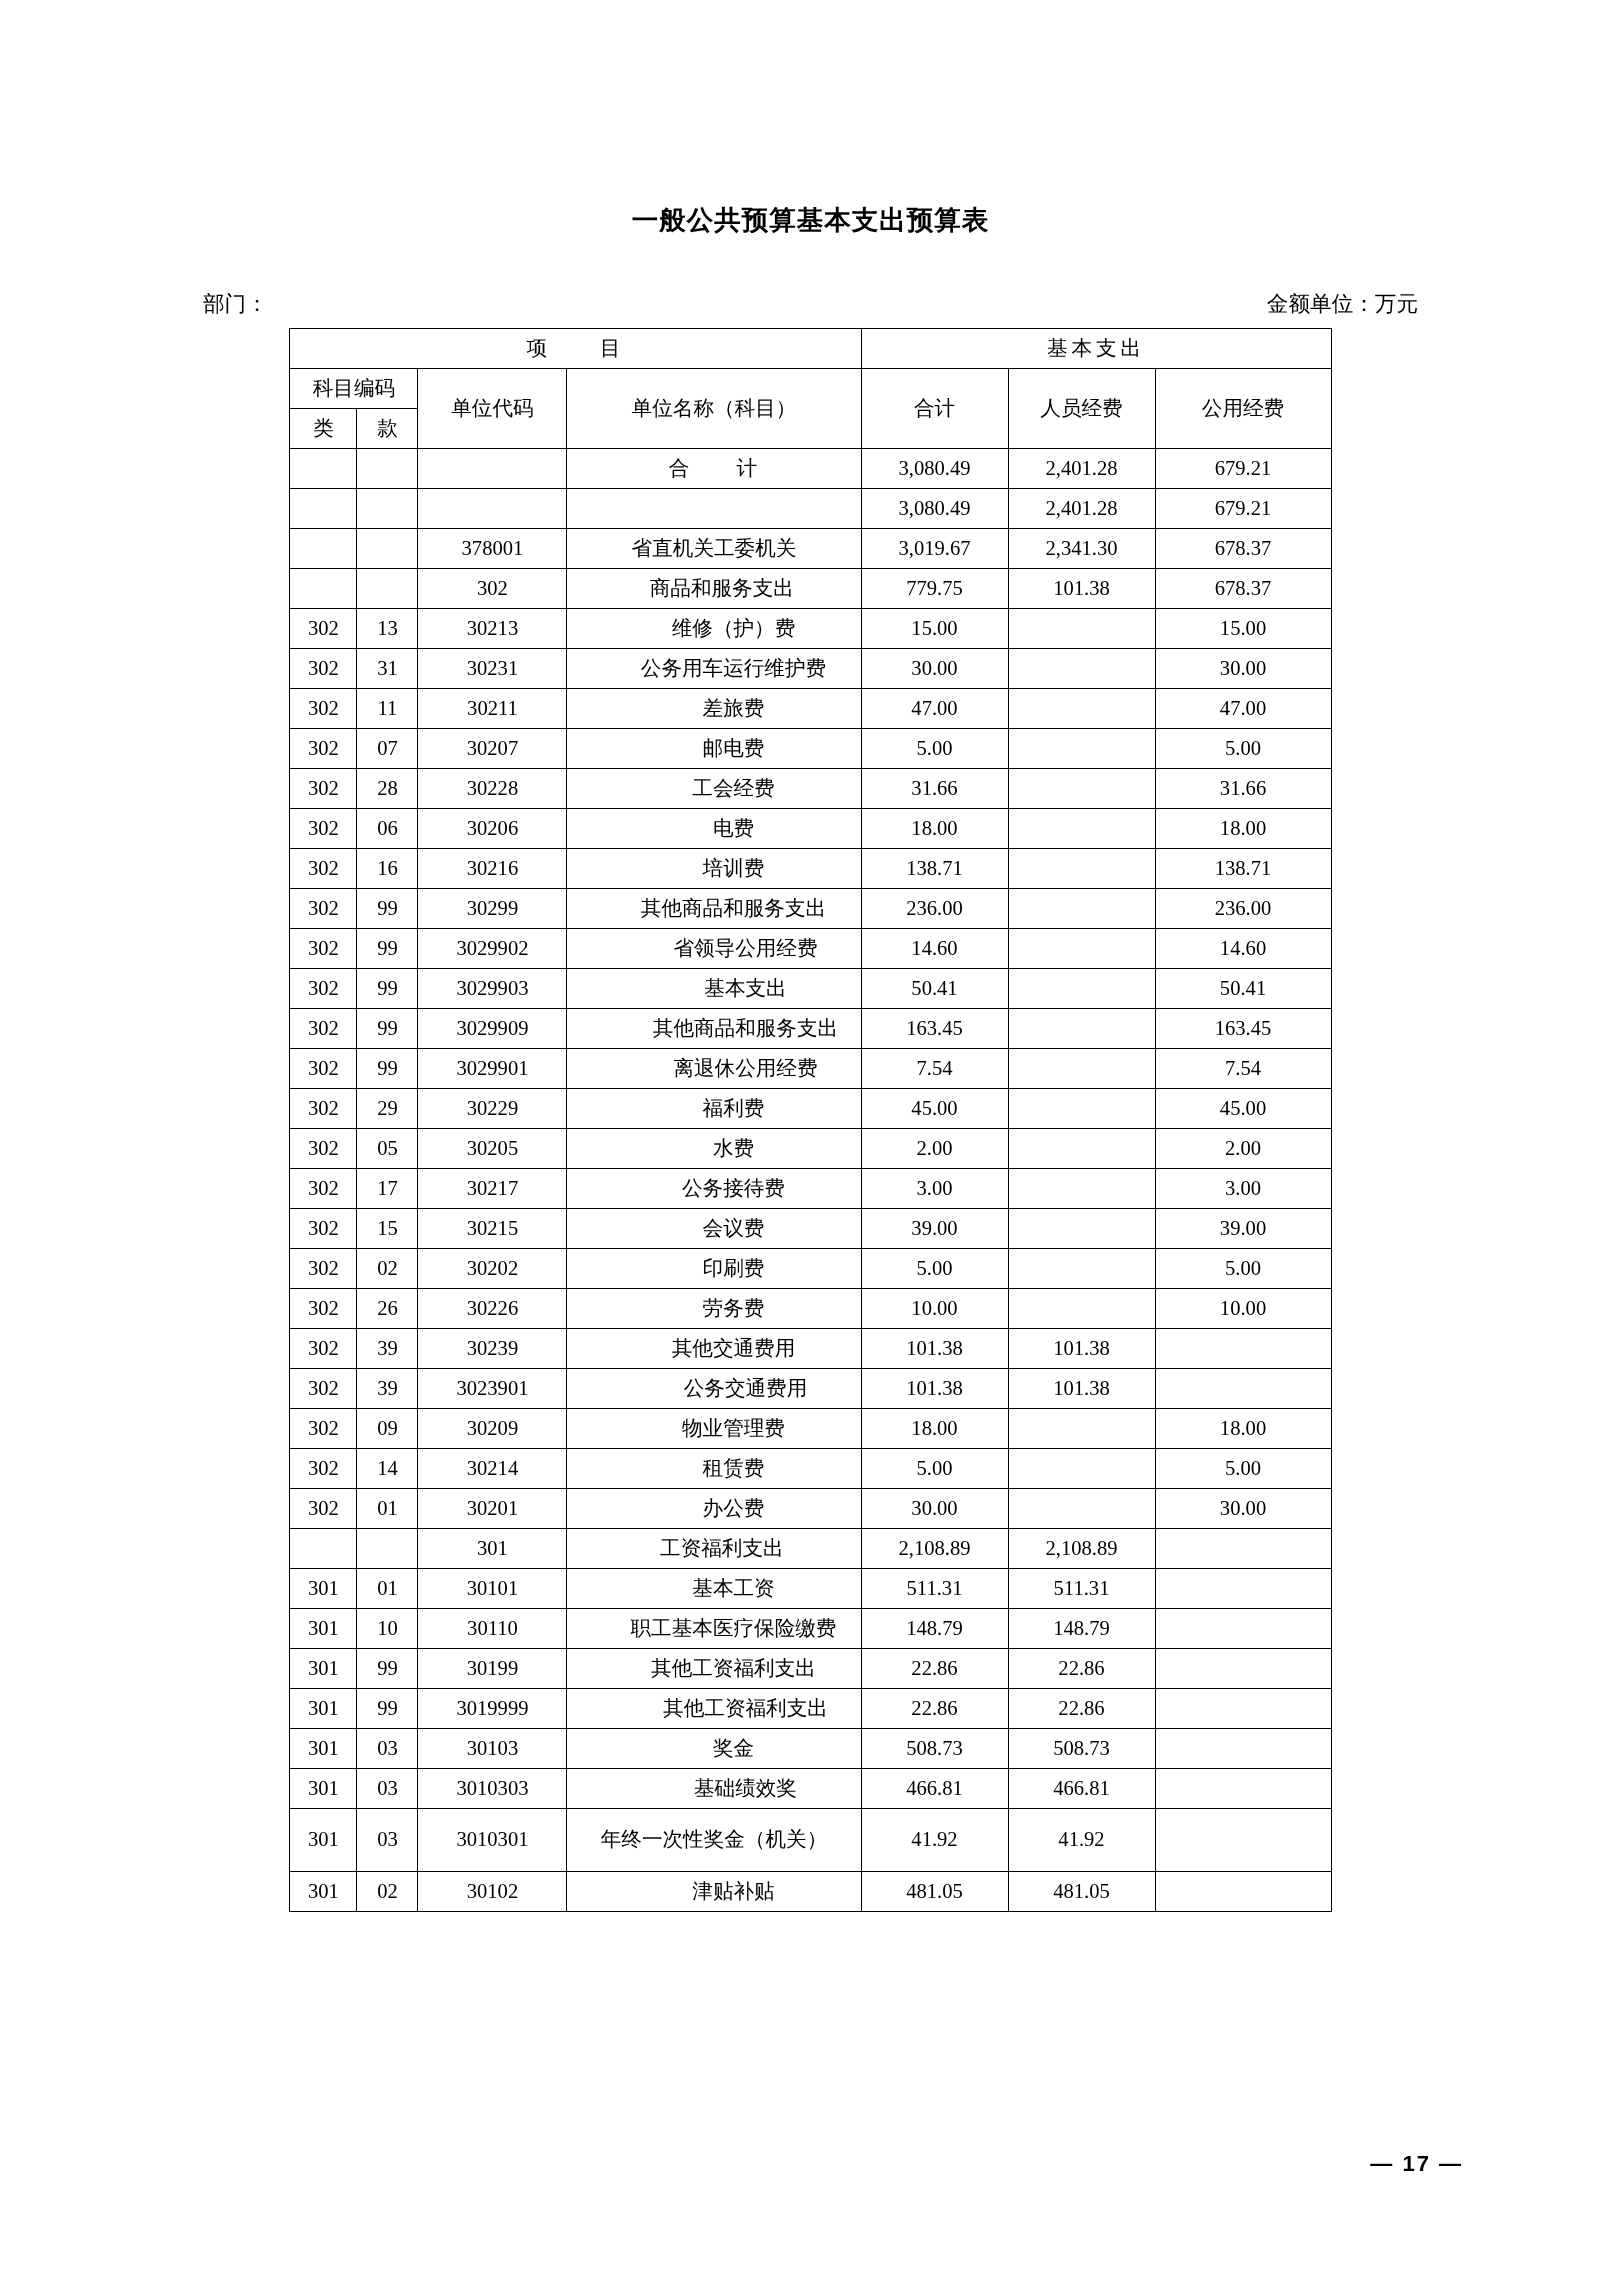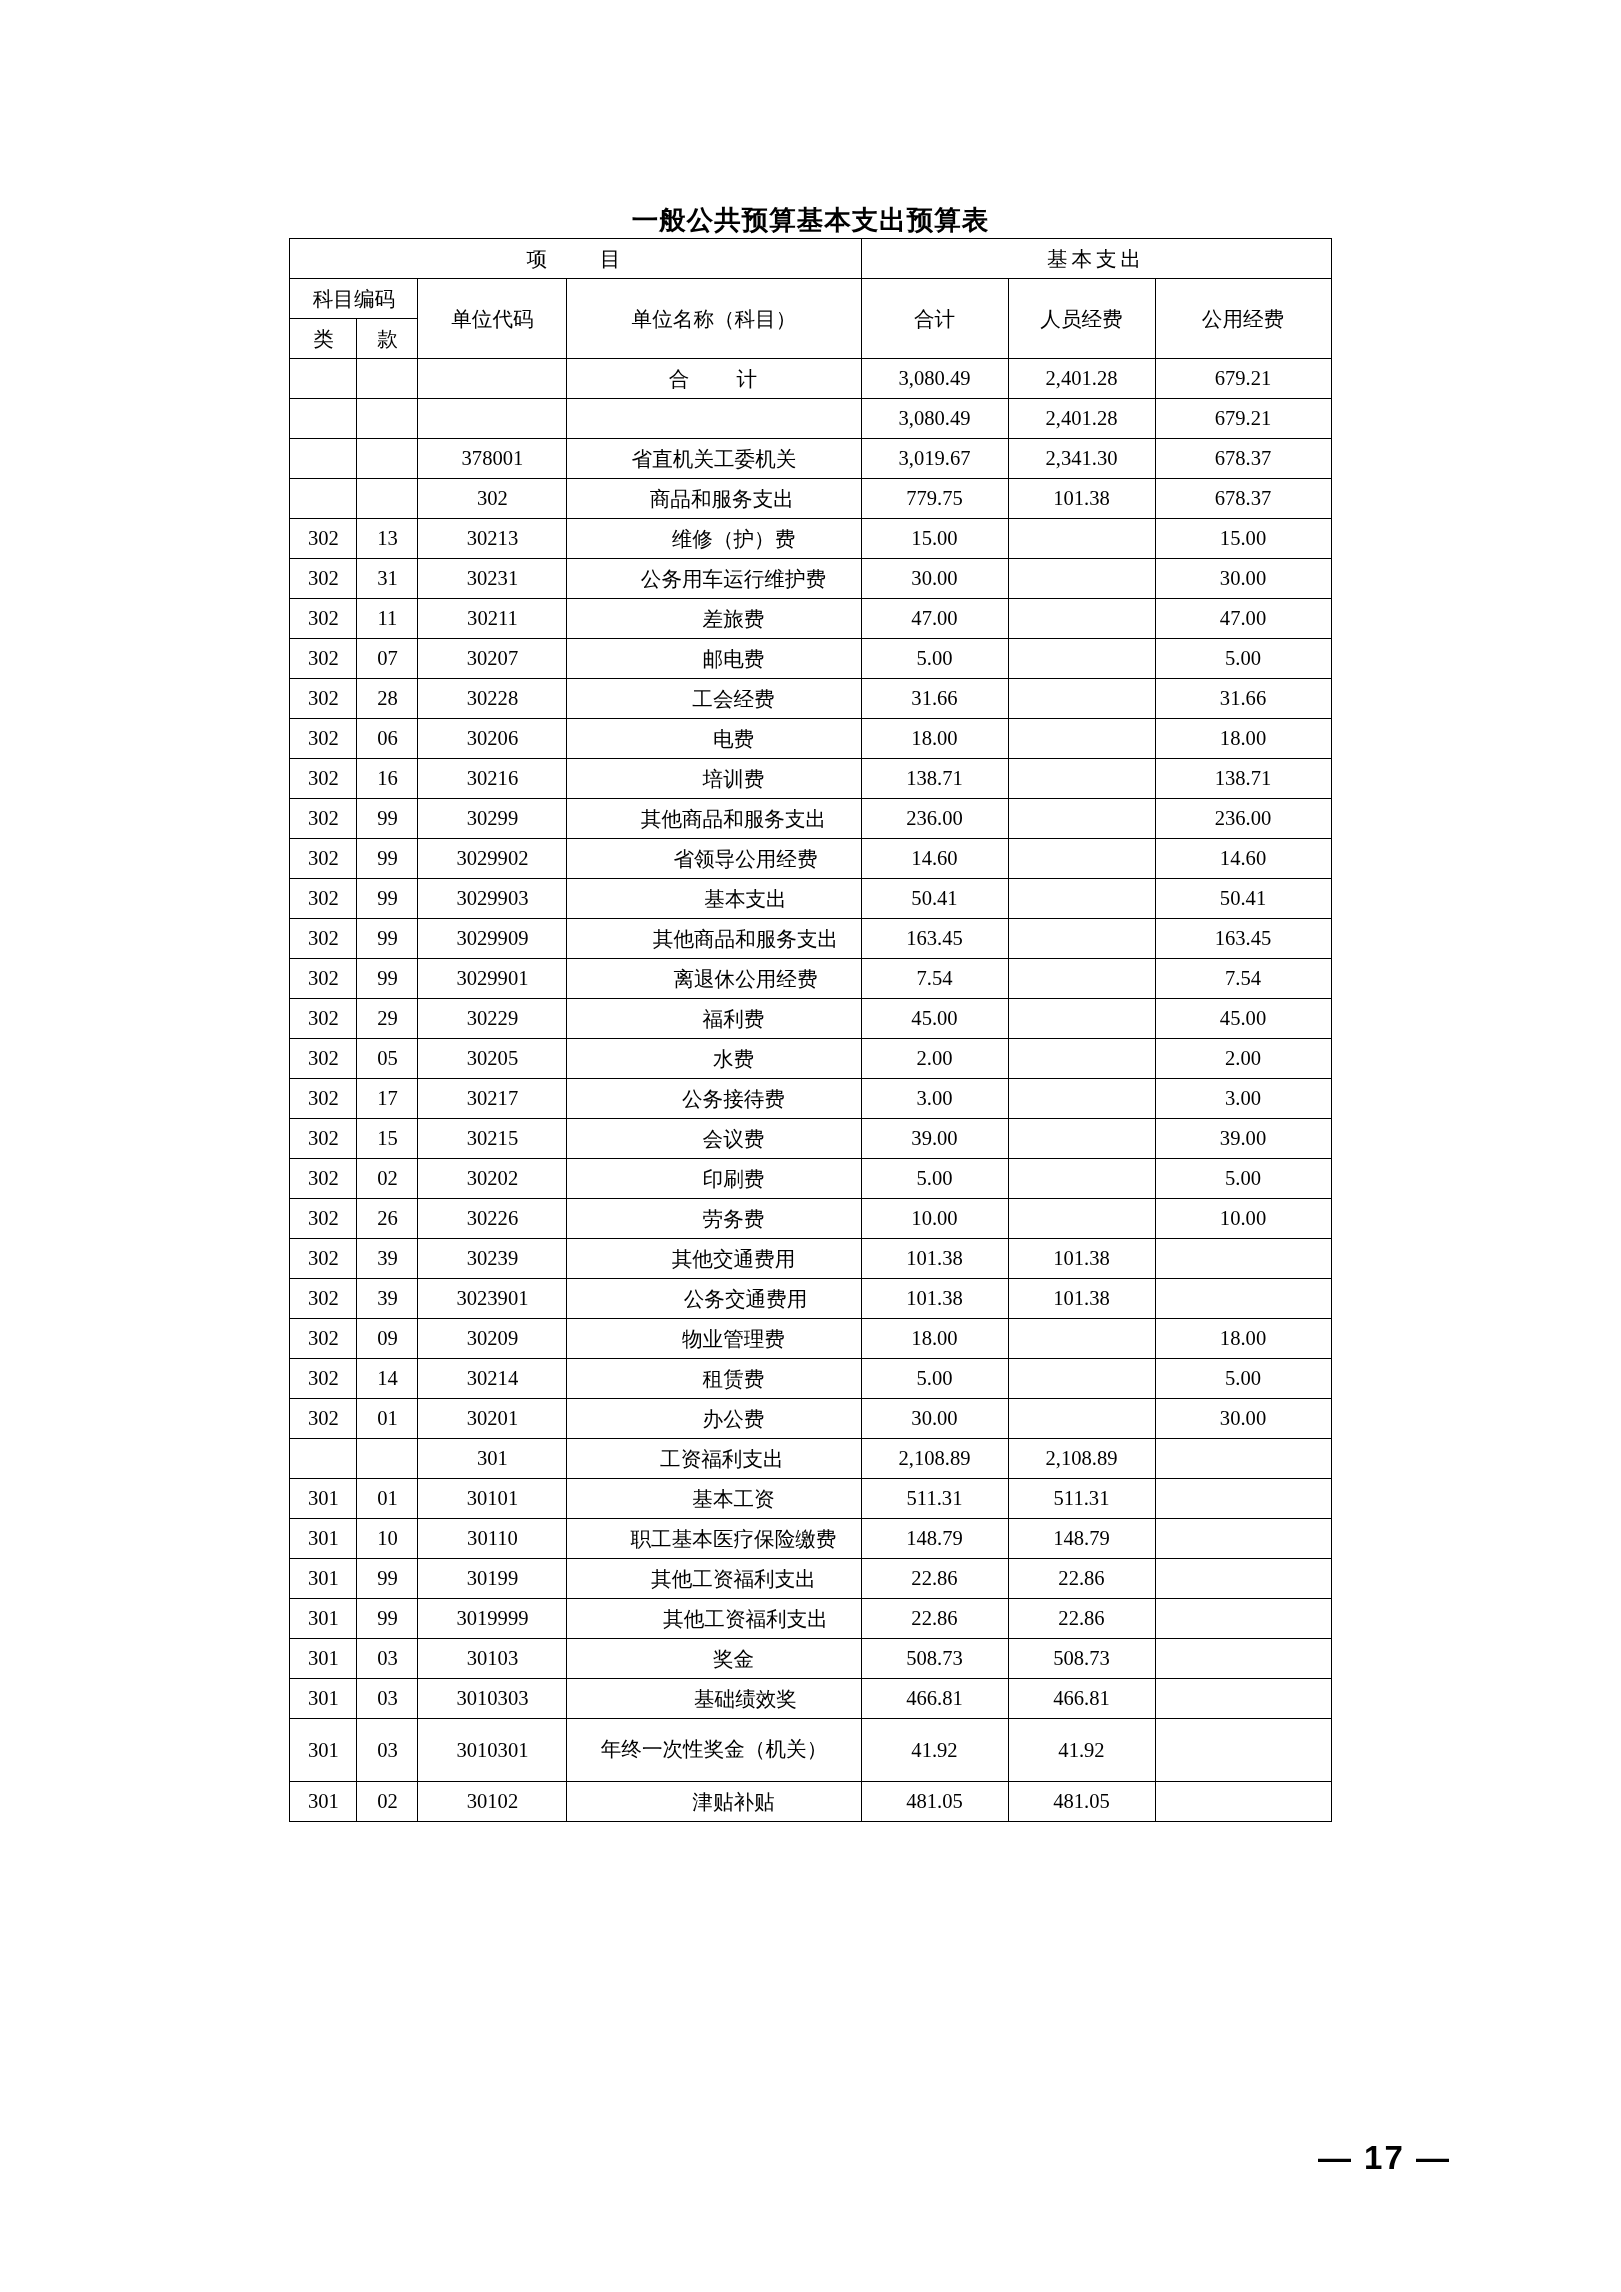--- a/index.html
+++ b/index.html
@@ -92,34 +92,38 @@
   col.c-kuan  { width: 61px; }
   col.c-code  { width: 149px; }
   col.c-name  { width: 294px; }
   col.c-total { width: 147px; }
   col.c-per   { width: 147px; }
   col.c-pub   { width: 176px; }
 
   .footer {
     position: absolute;
     bottom: 116px;
-    right: 170px;
+    right: 158px;
     font-family: "Liberation Sans", sans-serif;
     font-weight: bold;
-    font-size: 33px;
+    font-size: 22px;
     letter-spacing: 2px;
   }
 </style>
 </head>
 <body>
 
 <div class="page">
 
   <div class="title">一般公共预算基本支出预算表</div>
 
+  <div class="meta-row">
+    <div class="meta-left">部门：</div>
+    <div class="meta-right">金额单位：万元</div>
+  </div>
 
   <table class="budget">
     <colgroup>
       <col class="c-lei">
         <col class="c-kuan">
         <col class="c-code">
         <col class="c-name">
       <col class="c-total">
         <col class="c-per">
         <col class="c-pub">

